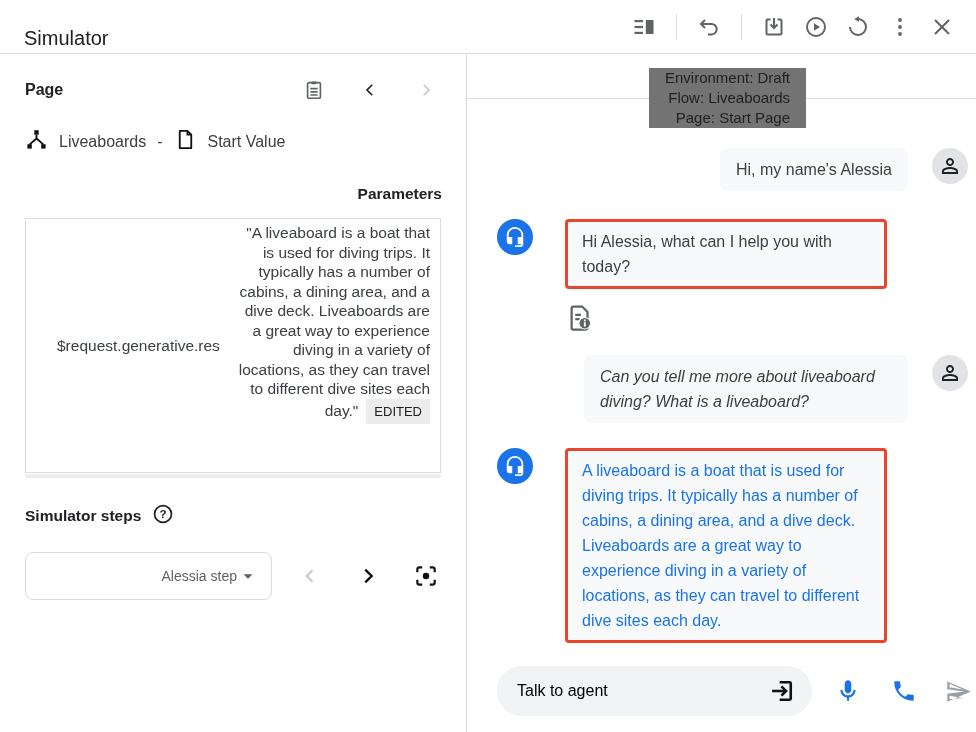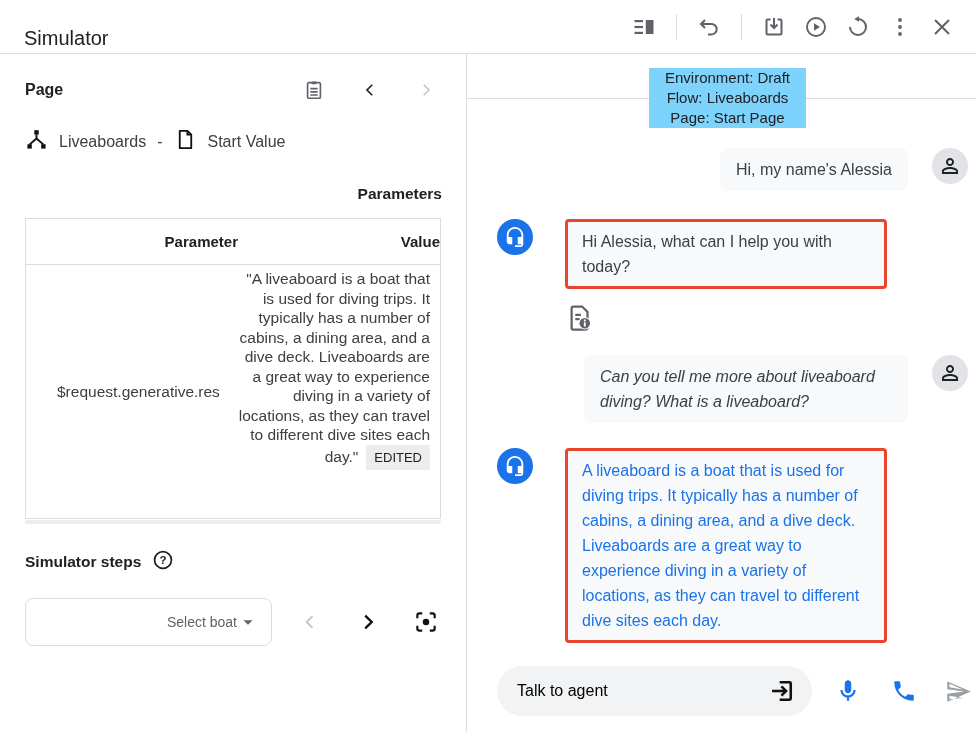--- a/index.html
+++ b/index.html
@@ -56,21 +56,21 @@
     display:flex; align-items:center; padding:0 12px 0 16px; cursor:pointer; }
   .select-box .ph { font-size:14px; color:#5f6368; flex:1; }
   .select-box svg { width:22px; height:22px; color:#5f6368; }
   .step-prev { margin-left:22px; color:#c4c7cb; } .step-prev svg{width:20px;height:20px;}
   .step-next { margin-left:26px; color:#111; } .step-next svg{width:22px;height:22px;}
   .focus-btn { margin-left:26px; color:#111; } .focus-btn svg{width:26px;height:26px;}
 
   
   .chat-header { position:relative; text-align:center; font-size:15px; line-height:20px; color:#202124; }
   .chat-header .hline { position:absolute; left:0; right:0; top:30px; height:1px; background:#dadce0; }
-  .chat-header .htext { position:relative; display:inline-block; background:#7dd3fc; padding:0 16px; }
+  .chat-header .htext { position:relative; display:inline-block; background:#737373; padding:0 16px;text-align:right; }
 
   
   .messages { flex:1; overflow:hidden; padding-top:10px; }
   .msg-row { display:flex; align-items:flex-start; }
   .msg-row.user { justify-content:flex-end; padding-right:20px; }
   .msg-row.agent { padding-left:30px; }
   .avatar { width:36px; height:36px; border-radius:50%; flex:0 0 36px;
     display:flex; align-items:center; justify-content:center; }
   .avatar.user-av { background:#e1e3e6; color:#202124; } .avatar.user-av svg{width:24px;height:24px;}
   .avatar.agent-av { background:#1a73e8; color:#fff; } .avatar.agent-av svg{width:22px;height:22px;}
@@ -192,44 +192,40 @@
             <path d="M6 3h8l4 4v14H6z" stroke-linejoin="round"></path>
             <path d="M14 3v4h4"></path>
           </svg>
       </span>
       <span>Start Value</span>
     </div>
 
     <div class="sec-title">Parameters</div>
 
     <div class="param-table">
-      <div class="pt-head">
-        <div class="pt-col1">Parameter</div>
-        <div class="pt-col2">Value</div>
-      </div>
       <div class="pt-row">
         <div class="pt-param">$request.generative.res</div>
         <div class="pt-value"><span>"A liveaboard is a boat that is used for diving trips. It typically has a number of cabins, a dining area, and a dive deck. Liveaboards are a great way to experience diving in a variety of locations, as they can travel to different dive sites each day."</span><span class="edited-badge">EDITED</span></div>
       </div>
     </div>
     <div class="table-scrollbar"></div>
 
     <div class="exec-row">
       <div class="sec-title">Simulator steps</div>
       <span class="help">
         <svg viewBox="0 0 24 24">
             <circle cx="12" cy="12" r="9.2" fill="none" stroke="currentColor" stroke-width="1.9"></circle>
             <text x="12" y="16.6" text-anchor="middle" font-size="12.5" font-weight="700" fill="currentColor">?</text>
           </svg>
       </span>
     </div>
 
     <div class="step-controls">
       <div class="select-box">
-        <span class="ph">Select boat</span>
+        <span class="ph">Alessia step</span>
         <svg viewBox="0 0 24 24">
             <path d="M7 10l5 5 5-5z" fill="currentColor"></path>
           </svg>
       </div>
       <button class="icon-btn step-prev">
         <svg viewBox="0 0 24 24" fill="none" stroke="currentColor" stroke-width="2.4">
             <path d="M15 5 8 12l7 7"></path>
           </svg>
       </button>
       <button class="icon-btn step-next">

